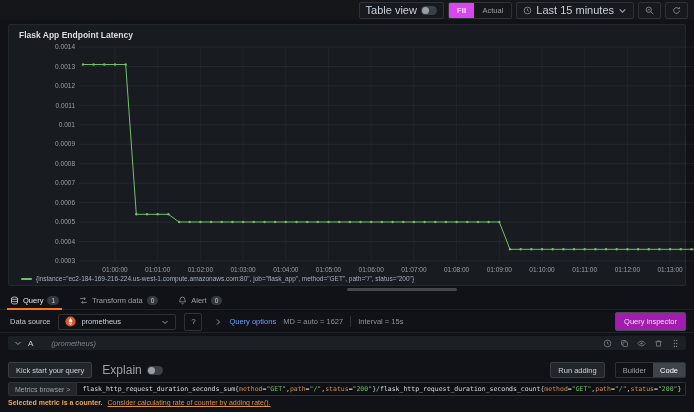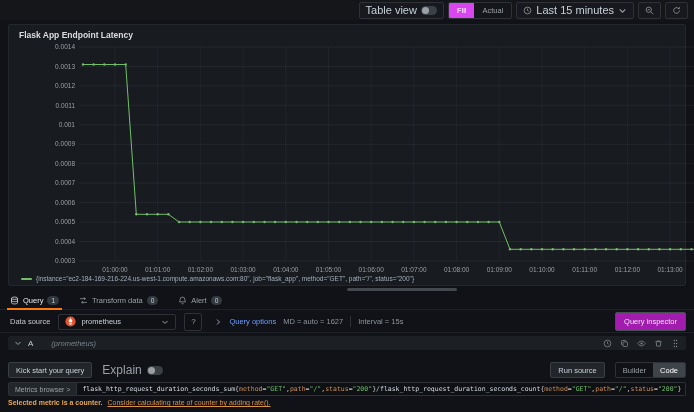--- a/index.html
+++ b/index.html
@@ -348,21 +348,21 @@
 
   <div class="qtoolbar">
     <div class="chip-btn">Kick start your query</div>
     <div class="explain">
       <span>Explain</span>
       <span class="toggle">
           <span class="knob"></span>
         </span>
     </div>
     <div class="spacer"></div>
-    <div class="chip-btn">Run source</div>
+    <div class="chip-btn">Run adding</div>
     <div class="bc-group">
       <span class="bc-item">Builder</span>
       <span class="bc-item active">Code</span>
     </div>
   </div>
 
   <div class="qeditor">
     <div class="metrics-btn">Metrics browser &gt;</div>
     <div class="code" id="query-code">
         <span class="tk-metric">flask_http_request_duration_seconds_sum</span>

